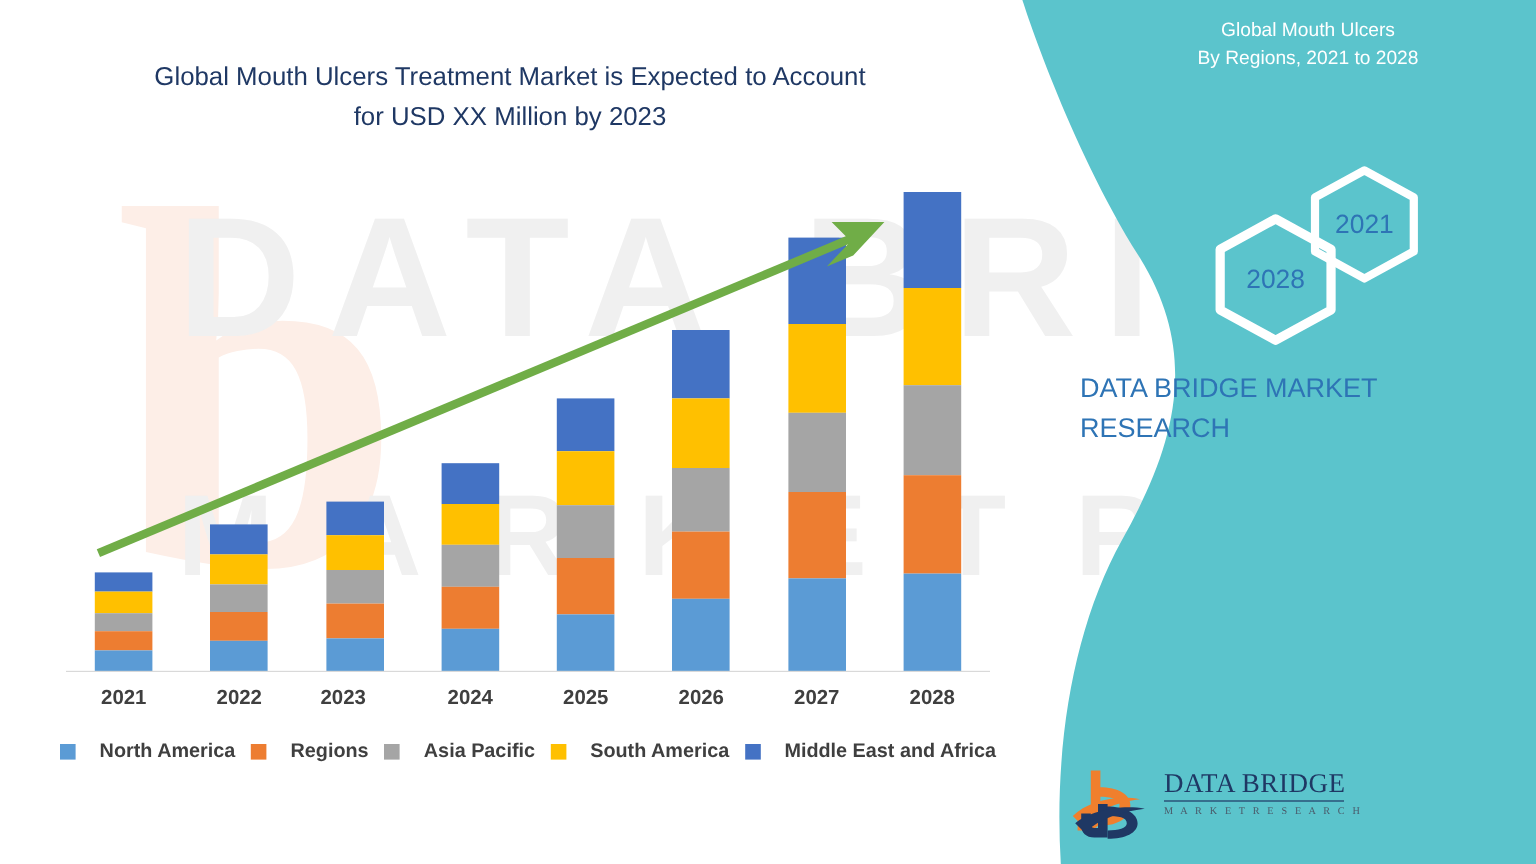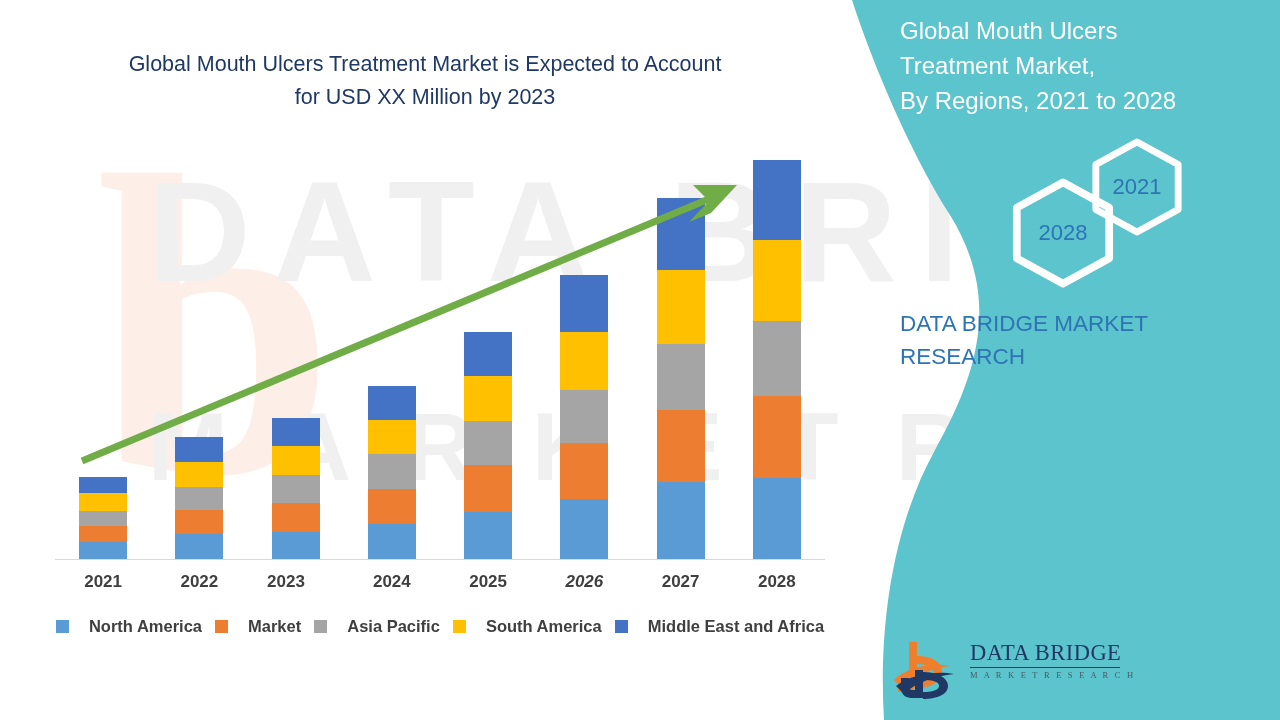--- a/index.html
+++ b/index.html
@@ -57,22 +57,22 @@
   .leg-swatch{width:13px;height:13px;display:inline-block;}
   .leg-label{color:#3f3f3f;font-size:16.5px;font-weight:700;white-space:nowrap;}
 
   
   .arrow-svg{position:absolute;left:0;top:0;width:1280px;height:720px;pointer-events:none;}
 
   
   .panel-svg{position:absolute;left:0;top:0;width:1280px;height:720px;}
   .panel-content{position:absolute;left:900px;top:0;width:380px;height:720px;}
   .panel-title{
-    position:absolute;left:0;top:14px;width:380px;text-align:left;
-    color:#ffffff;font-size:24px;line-height:1.45;font-weight:400;
+    position:absolute;left:0;top:14px;width:380px;text-align:center;
+    color:#ffffff;font-size:16px;line-height:1.45;font-weight:400;
   }
   .hexrow{position:absolute;left:0;top:138px;width:380px;height:135px;}
   .hex{position:absolute;display:flex;align-items:center;justify-content:center;}
   .hex svg{position:absolute;left:0;top:0;}
   .hex span{
     position:relative;color:#2e74b5;font-size:22px;font-weight:400;z-index:2;
   }
   .hex-2021{left:188px;top:0px;width:98px;height:98px;}
   .hex-2028{left:108px;top:40px;width:110px;height:110px;}
   .brand{
@@ -171,40 +171,39 @@
       </div>
     <div class="axis-line"></div>
   </div>
 
   <div class="xlabels" id="xlabels">
       <div class="xlab" style="left: 0.125px;">2021</div>
       <div class="xlab" style="left: 96.375px;">2022</div>
       <div class="xlab" style="left: 183px;">2023</div>
       <div class="xlab" style="left: 288.875px;">2024</div>
       <div class="xlab" style="left: 385.125px;">2025</div>
-      <div class="xlab" style="left: 481.375px; font-style: italic;">2026</div>
+      <div class="xlab" style="left: 481.375px;">2026</div>
       <div class="xlab" style="left: 577.625px;">2027</div>
       <div class="xlab" style="left: 673.875px;">2028</div>
     </div>
 
   <svg class="arrow-svg" viewBox="0 0 1280 720">
     <g id="arrow-g">
       <line id="arrow-line" x1="82" y1="461" x2="716" y2="196" stroke="#70AD47" stroke-width="7" stroke-linecap="butt"></line>
       <polygon id="arrow-head" points="737,185 693,185 709,201 689,222 711,213" fill="#70AD47"></polygon>
     </g>
   </svg>
 
   <svg class="panel-svg" viewBox="0 0 1280 720">
     <path id="panel-path" d="M852,0 C852,0 890,120 950,215 C1000,296 980,370 935,450 C895,522 878,620 884,720 L1280,720 L1280,0 Z" fill="#5BC4CC"></path>
   </svg>
 
   <div class="panel-content">
     <div class="panel-title">
       <div>Global Mouth Ulcers</div>
-      <div>Treatment Market,</div>
       <div>By Regions,  2021 to 2028</div>
     </div>
 
     <div class="hexrow">
       <div class="hex hex-2021">
         <svg width="98" height="98" viewBox="0 0 100 100">
           <polygon points="50,4 92,27 92,73 50,96 8,73 8,27" fill="none" stroke="#ffffff" stroke-width="7" stroke-linejoin="round"></polygon>
         </svg>
         <span>2021</span>
       </div>
@@ -238,21 +237,21 @@
     </div>
   </div>
 
 <div class="legend">
       <div class="leg-item">
         <span class="leg-swatch" style="background: rgb(91, 155, 213);"></span>
         <span class="leg-label">North America</span>
       </div>
       <div class="leg-item">
         <span class="leg-swatch" style="background: rgb(237, 125, 49);"></span>
-        <span class="leg-label">Market</span>
+        <span class="leg-label">Regions</span>
       </div>
       <div class="leg-item">
         <span class="leg-swatch" style="background: rgb(165, 165, 165);"></span>
         <span class="leg-label">Asia Pacific</span>
       </div>
       <div class="leg-item">
         <span class="leg-swatch" style="background: rgb(255, 192, 0);"></span>
         <span class="leg-label">South America</span>
       </div>
       <div class="leg-item">

